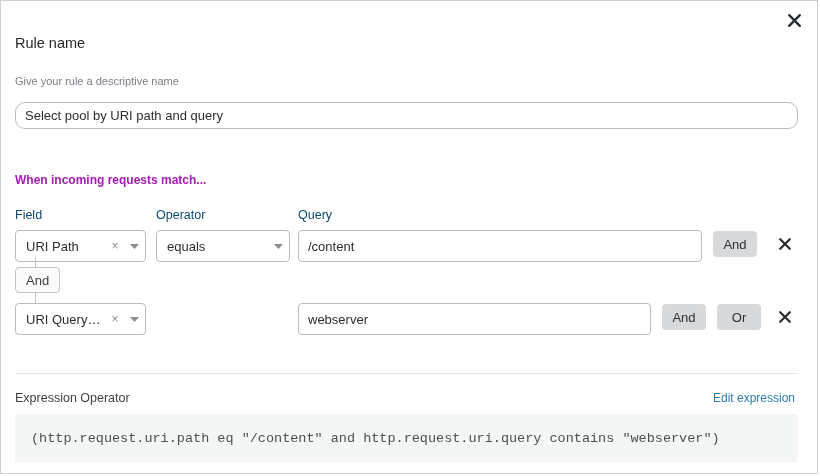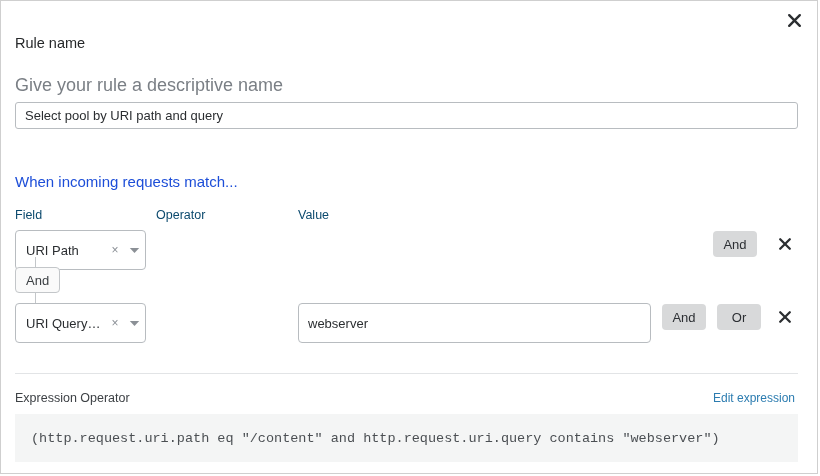--- a/index.html
+++ b/index.html
@@ -51,48 +51,48 @@
   .section-label {
     position: absolute;
     font-size: 14.5px;
     color: #26282a;
   }
   .rule-name-label { left: 14px; top: 34px; text-align: right; }
   .rule-name-help {
     position: absolute;
     left: 14px;
     top: 74px;
-    font-size: 18px;
+    font-size: 11px;
     color: #7a7f85;
   }
   .rule-name-input {
     position: absolute;
     left: 14px;
     top: 101px;
     width: 783px;
     height: 27px;
     box-sizing: border-box;
     border: 1px solid #b8bcc0;
-    border-radius: 3px;
+    border-radius: 10px;
     padding: 0 9px;
     font-family: "Liberation Sans", sans-serif;
     font-size: 13px;
     color: #2b2e31;
     background: #ffffff;
     outline: none;
   }
 
   
   .when-heading {
     position: absolute;
     left: 14px;
     top: 172px;
-    font-size: 15px;
-    font-weight: normal;
-    color: #1d4ed8;
+    font-size: 12px;
+    font-weight: bold;
+    color: #a21caf;
   }
 
   
   .col-label {
     position: absolute;
     top: 207px;
     font-size: 12.5px;
     color: #0c4a6e;
   }
   .col-field { left: 14px; }
@@ -100,21 +100,21 @@
   .col-value { left: 297px; }
 
   
   .cond-row { position: absolute; left: 0; width: 100%; height: 30px; }
   .row1 { top: 229px; }
   .row2 { top: 302px; }
 
   .ctl {
     position: absolute;
     box-sizing: border-box;
-    height: 40px;
+    height: 32px;
     border: 1px solid #b8bcc0;
     border-radius: 4px;
     background: #ffffff;
     font-family: "Liberation Sans", sans-serif;
     font-size: 13px;
     color: #2b2e31;
     display: flex;
     align-items: center;
   }
 
@@ -285,35 +285,44 @@
   </button>
 
   <div class="section-label rule-name-label">Rule name</div>
   <div class="rule-name-help">Give your rule a descriptive name</div>
   <input class="rule-name-input" type="text" value="Select pool by URI path and query" style="">
 
   <div class="when-heading">When incoming requests match...</div>
 
   <div class="col-label col-field">Field</div>
   <div class="col-label col-operator">Operator</div>
-  <div class="col-label col-value">Value</div>
+  <div class="col-label col-value">Query</div>
 
   <div class="cond-row row1">
 
     <div class="ctl sel-field">
       <span class="sel-text">URI Path</span>
       <span class="sel-clear">×</span>
       <span class="caret">
         <svg width="11" height="7" viewBox="0 0 11 7" aria-hidden="true">
           <path d="M0.8 1 L5.5 6 L10.2 1 Z" fill="#8b9096"></path>
         </svg>
       </span>
     </div>
 
-
+    <div class="ctl sel-operator">
+      <span class="sel-text">equals</span>
+      <span class="caret">
+        <svg width="11" height="7" viewBox="0 0 11 7" aria-hidden="true">
+          <path d="M0.8 1 L5.5 6 L10.2 1 Z" fill="#8b9096"></path>
+        </svg>
+      </span>
+    </div>
+
+    <input class="ctl val-input val-input-wide" type="text" value="/content" style="">
 
     <button class="logic-btn btn-and-r1">And</button>
 
     <button class="del-btn">
       <svg width="14" height="14" viewBox="0 0 14 14" aria-hidden="true">
         <path d="M2.2 2.2 L11.8 11.8 M11.8 2.2 L2.2 11.8" stroke="#2b2e31" stroke-width="2.3" stroke-linecap="round"></path>
       </svg>
     </button>
   </div>
 

